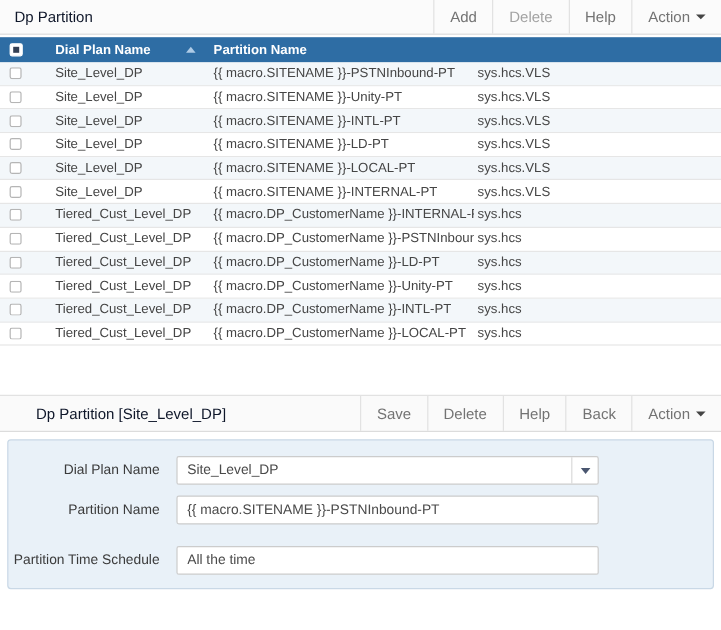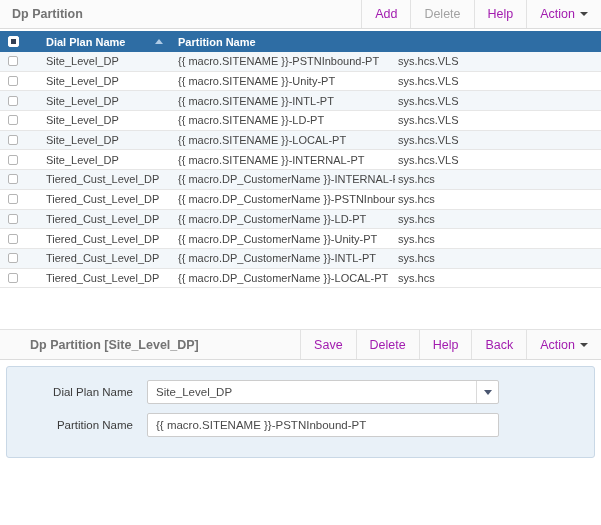--- a/index.html
+++ b/index.html
@@ -12,29 +12,28 @@
   .page { width:601px; height:525px; overflow:hidden; background:#fff; }
 
   
   .toolbar {
     display:flex; align-items:stretch;
     background:#fbfbfb; border-bottom:1px solid #dcdcdc;
     height:29px;
   }
   .tb-title {
     flex:1; display:flex; align-items:center;
-    padding-left:12px; font-size:12.5px; color:#737373;
+    padding-left:12px; font-size:12.5px; color:#0f172a;
     white-space:nowrap;
-    font-weight:bold;
   }
   .tb-buttons { display:flex; align-items:stretch; }
   .tb-btn {
     display:flex; align-items:center; gap:5px;
     border-left:1px solid #e2e2e2;
-    padding:0 13px; font-size:12.5px; color:#a21caf; cursor:pointer;
+    padding:0 13px; font-size:12.5px; color:#737373; cursor:pointer;
     white-space:nowrap;
   }
   .tb-btn.disabled { color:#a3a3a3; cursor:default; }
   .caret-down {
     width:0; height:0; display:inline-block;
     border-left:4px solid transparent; border-right:4px solid transparent;
     border-top:4px solid #444;
   }
 
   
@@ -282,16 +281,20 @@
               </div>
             </div>
           </div>
         </div>
         <div class="frow">
           <div class="flabel">Partition Name</div>
           <div class="fcontrol"><input type="text" class="finput" value="{{ macro.SITENAME }}-PSTNInbound-PT" style=""></div>
         </div>
         <div class="frow">
         </div>
+        <div class="frow">
+          <div class="flabel">Partition Time Schedule</div>
+          <div class="fcontrol"><input type="text" class="finput" value="All the time" style=""></div>
+        </div>
       </div>
   </section>
 
 </div>
 
 </body></html>

